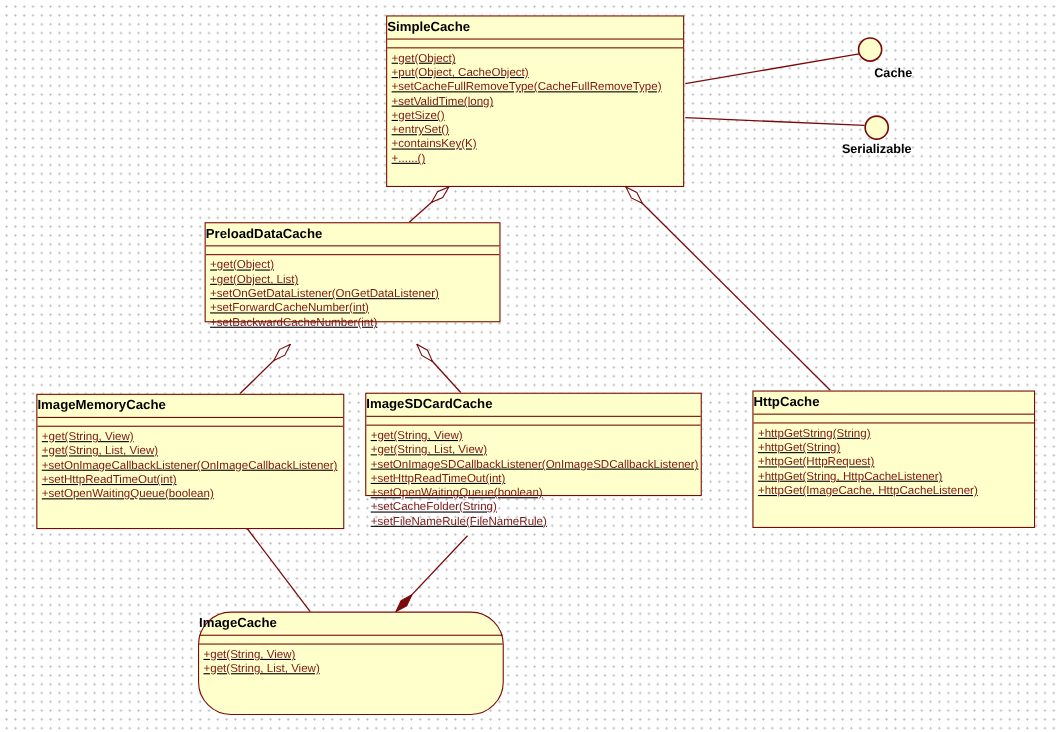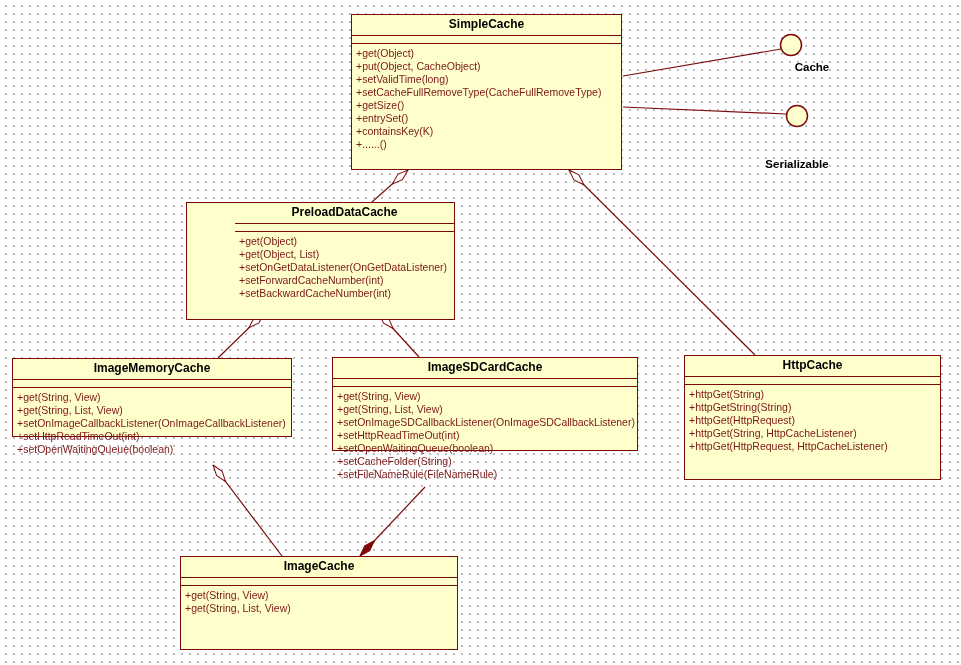--- a/index.html
+++ b/index.html
@@ -12,53 +12,53 @@
     font-family: "Liberation Sans","DejaVu Sans",sans-serif;
   }
   .layer { position:absolute; left:0; top:0; width:961px; height:665px; }
 
   .uml-class {
     position:absolute;
     background: var(--box-fill,#ffffcc);
     border:1.5px solid var(--line-color,#7b0b0b);
   }
   .uml-title {
-    height:21px; line-height:19px; text-align:center;
+    height:21px; line-height:19px; 
     font-weight:bold; font-size:12px; color:var(--title-text,#000);
     border-bottom:1px solid var(--line-color,#7b0b0b);
     white-space:nowrap; overflow:hidden;
   }
   .uml-attrs { height:8px; border-bottom:1px solid var(--line-color,#7b0b0b); }
-  .uml-methods { padding:3px 2px 0 4px; overflow:hidden; }
+  .uml-methods { padding:3px 2px 0 4px; overflow:hidden;text-decoration:underline; }
   .uml-method {
     font-size:10.5px; line-height:13px; color:var(--method-text,#7b1616);
     white-space:nowrap;
   }
 
   .rel { stroke: var(--line-color,#7b0b0b); stroke-width:1.2; fill:none; }
   .lollipop { fill: var(--box-fill,#ffffcc); stroke: var(--line-color,#7b0b0b); stroke-width:1.5; }
   #dh path { fill:#ffffff; stroke:var(--line-color,#7b0b0b); stroke-width:1; }
   #df path { fill:var(--line-color,#7b0b0b); stroke:var(--line-color,#7b0b0b); stroke-width:1; }
 
   .iface-label {
     position:absolute; transform:translateX(-50%);
     font-weight:bold; font-size:11.5px; color:var(--title-text,#000);
     white-space:nowrap;
   }
 
   
   #cls-simplecache      { left:351px; top:14px;  width:271px; height:156px; }
-  #cls-preloaddatacache { left:186px; top:202px; width:269px; height:118px;padding-left:48px; }
-  #cls-imagememorycache { left:12px;  top:358px; width:280px; height:79px; }
+  #cls-preloaddatacache { left:186px; top:202px; width:269px; height:91px; }
+  #cls-imagememorycache { left:33px;  top:358px; width:280px; height:123px; }
   #cls-imagesdcardcache { left:332px; top:357px; width:306px; height:94px; }
   #cls-httpcache        { left:684px; top:355px; width:257px; height:125px; }
-  #cls-imagecache       { left:180px; top:556px; width:278px; height:94px;  }
+  #cls-imagecache       { left:180px; top:556px; width:278px; height:94px;border-radius:30px;  }
 
   #lbl-cache        { left:790px; top:61px;padding-left:44px;  }
-  #lbl-serializable { left:797px; top:130px;margin-top:28px; }
+  #lbl-serializable { left:797px; top:130px; }
 </style>
 </head>
 <body>
 
 <div class="canvas">
 
   <svg class="layer" width="961" height="665" viewBox="0 0 961 665">
     <defs>
       <marker id="dh" markerWidth="22" markerHeight="10" refX="0.5" refY="5" orient="auto" markerUnits="userSpaceOnUse">
         <path d="M0.5,5 L11,1.5 L21.5,5 L11,8.5 Z"></path>
@@ -81,22 +81,22 @@
     <circle class="lollipop" cx="791" cy="45" r="10.5"></circle>
     <circle class="lollipop" cx="797" cy="116" r="10.5"></circle>
   </svg>
 
   <div class="uml-class" id="cls-simplecache">
     <div class="uml-title">SimpleCache</div>
     <div class="uml-attrs"></div>
     <div class="uml-methods">
         <div class="uml-method">+get(Object)</div>
         <div class="uml-method">+put(Object, CacheObject)</div>
+        <div class="uml-method">+setCacheFullRemoveType(CacheFullRemoveType)</div>
         <div class="uml-method">+setValidTime(long)</div>
-        <div class="uml-method">+setCacheFullRemoveType(CacheFullRemoveType)</div>
         <div class="uml-method">+getSize()</div>
         <div class="uml-method">+entrySet()</div>
         <div class="uml-method">+containsKey(K)</div>
         <div class="uml-method">+......()</div>
       </div>
   </div>
 
   <div class="uml-class" id="cls-preloaddatacache">
     <div class="uml-title">PreloadDataCache</div>
     <div class="uml-attrs"></div>
@@ -132,25 +132,25 @@
         <div class="uml-method">+setOpenWaitingQueue(boolean)</div>
         <div class="uml-method">+setCacheFolder(String)</div>
         <div class="uml-method">+setFileNameRule(FileNameRule)</div>
       </div>
   </div>
 
   <div class="uml-class" id="cls-httpcache">
     <div class="uml-title">HttpCache</div>
     <div class="uml-attrs"></div>
     <div class="uml-methods">
+        <div class="uml-method">+httpGetString(String)</div>
         <div class="uml-method">+httpGet(String)</div>
-        <div class="uml-method">+httpGetString(String)</div>
         <div class="uml-method">+httpGet(HttpRequest)</div>
         <div class="uml-method">+httpGet(String, HttpCacheListener)</div>
-        <div class="uml-method">+httpGet(HttpRequest, HttpCacheListener)</div>
+        <div class="uml-method">+httpGet(ImageCache, HttpCacheListener)</div>
       </div>
   </div>
 
   <div class="uml-class" id="cls-imagecache">
     <div class="uml-title">ImageCache</div>
     <div class="uml-attrs"></div>
     <div class="uml-methods">
         <div class="uml-method">+get(String, View)</div>
         <div class="uml-method">+get(String, List, View)</div>
       </div>

